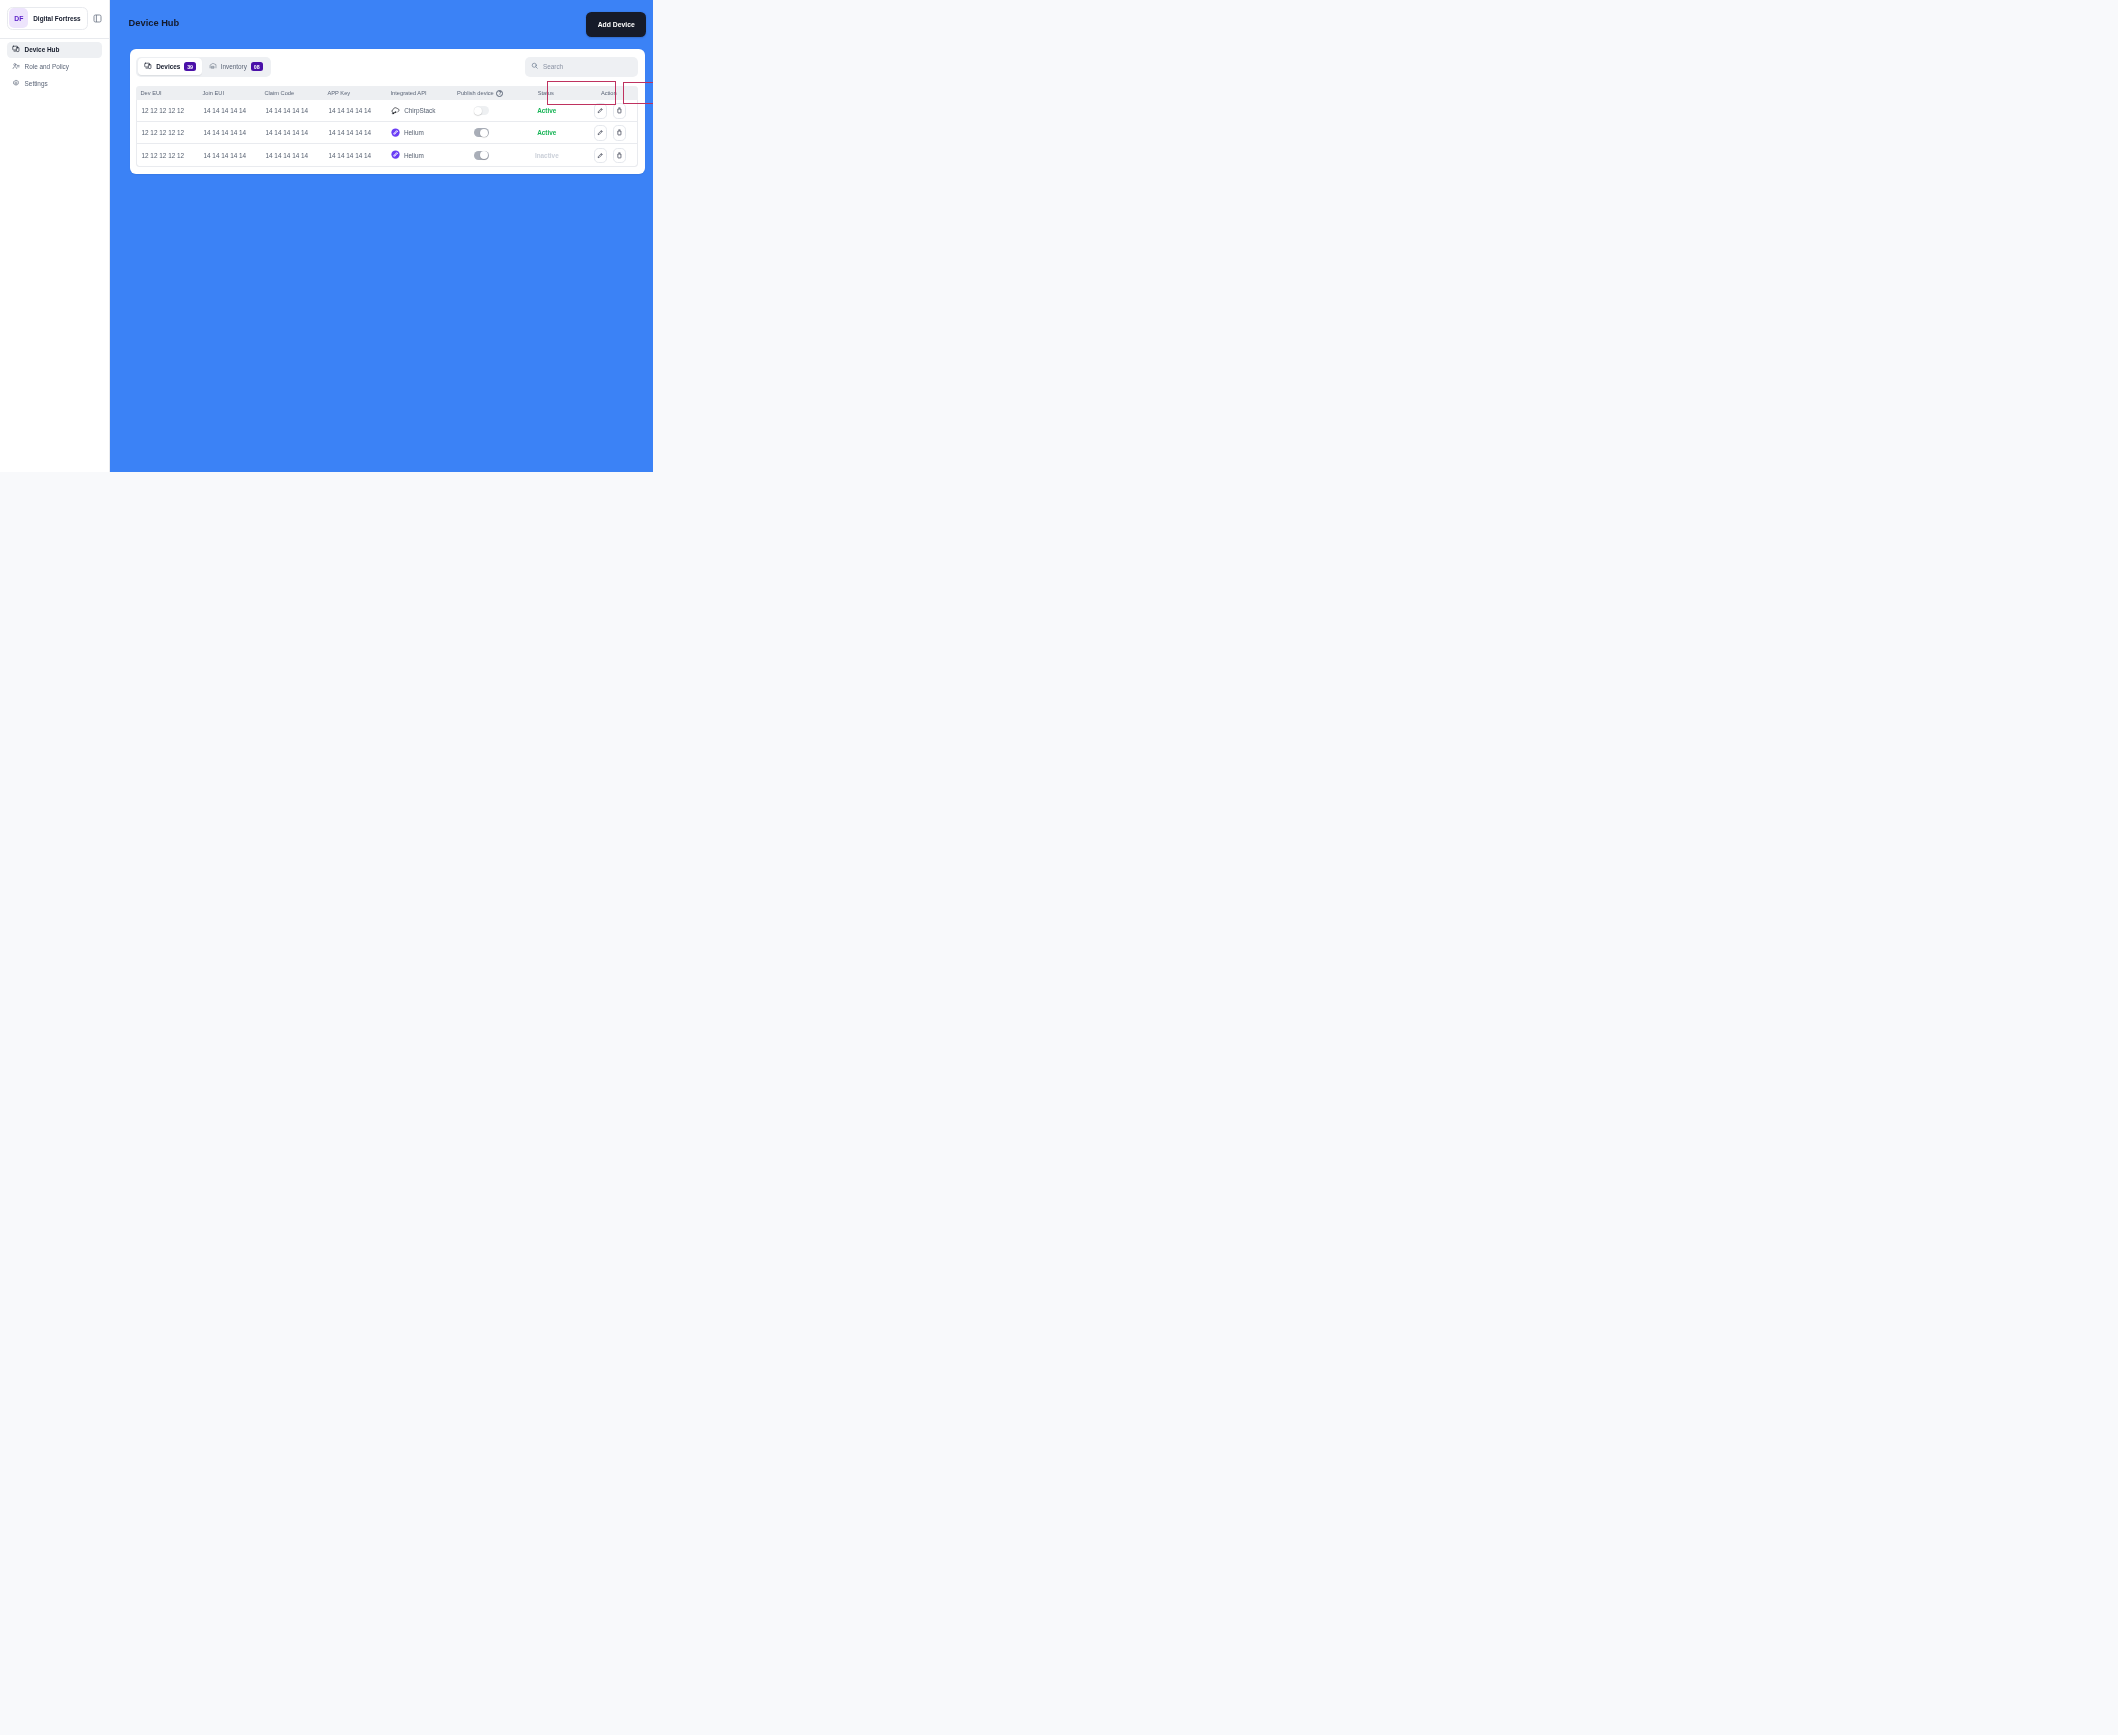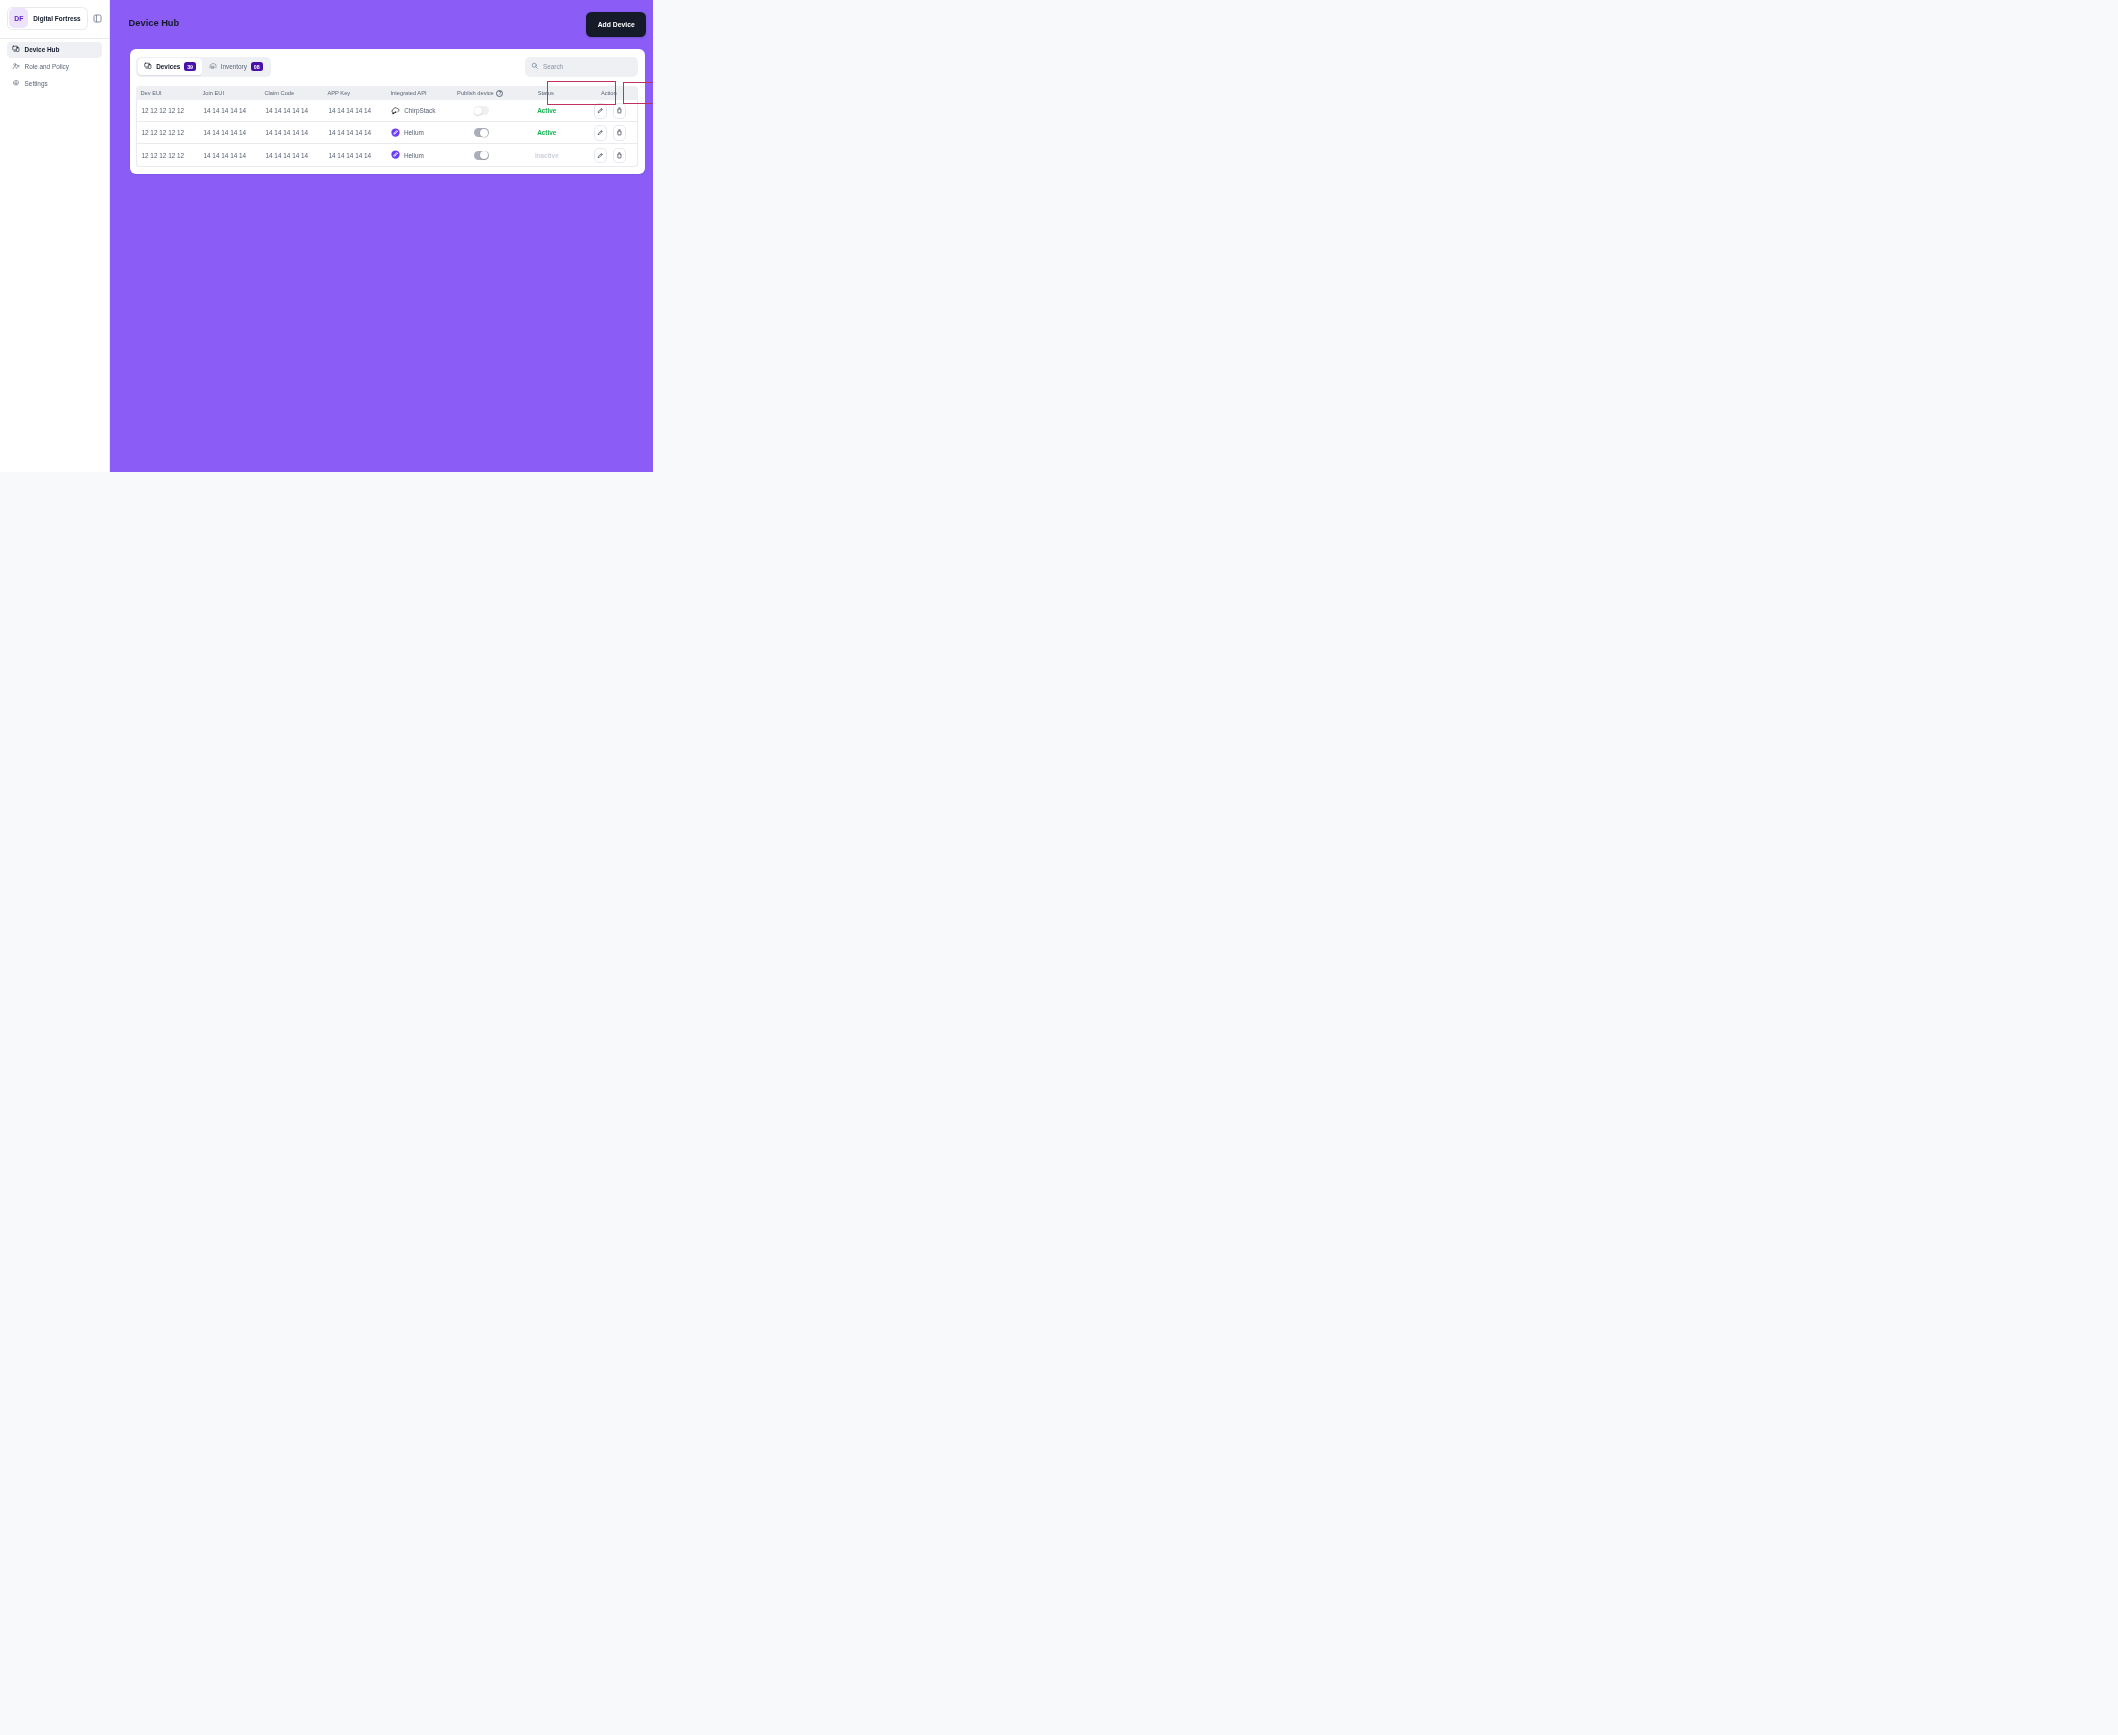--- a/index.html
+++ b/index.html
@@ -1,17 +1,17 @@
 <!DOCTYPE html>
 <html style="font-size:6.8px"><head>
 <meta charset="utf-8">
 <style>
   * { margin:0; padding:0; box-sizing:border-box; }
   html,body { background:#f8f9fb; font-family:"Liberation Sans","DejaVu Sans",sans-serif; }
-  #app { position:relative; width:653px; height:472px; background:#8b5cf6; overflow:hidden; }
+  #app { position:relative; width:653px; height:472px; background:#3b82f6; overflow:hidden; }
 
   
   .sidebar { position:absolute; left:0; top:0; width:110px; height:100%; background:#fff; border-right:0.4px solid #e8eaee; }
   .logo-card { position:absolute; left:6.8px; top:6.8px; width:81px; height:23px; border:0.4px solid #e8eaee; border-radius:5.5px; background:#fff; display:flex; align-items:center; }
   .df-badge { width:18.6px; height:20px; margin-left:1.7px; border-radius:5.1px; background:#ede4fc; color:#5b21c9; font-weight:700; font-size:6.8px; display:flex; align-items:center; justify-content:center; }
   .brand-name { margin-left:5.1px; font-size:6.4px; font-weight:700; color:#13192a; letter-spacing:0.04px; }
   .collapse-btn { position:absolute; right:7.2px; top:14px; width:9px; height:9px; color:#6a7485; cursor:pointer; }
   .sidebar-divider { position:absolute; left:0; top:38px; width:110px; border-top:0.4px solid #e8eaee; }
   .nav { position:absolute; left:6.8px; top:42px; width:95px; display:flex; flex-direction:column; gap:1.3px; }
   .nav-item { height:15.7px; border-radius:4.2px; display:flex; align-items:center; gap:4.7px; padding:0 5.1px; font-size:6.4px; color:#5b6577; cursor:pointer; }

